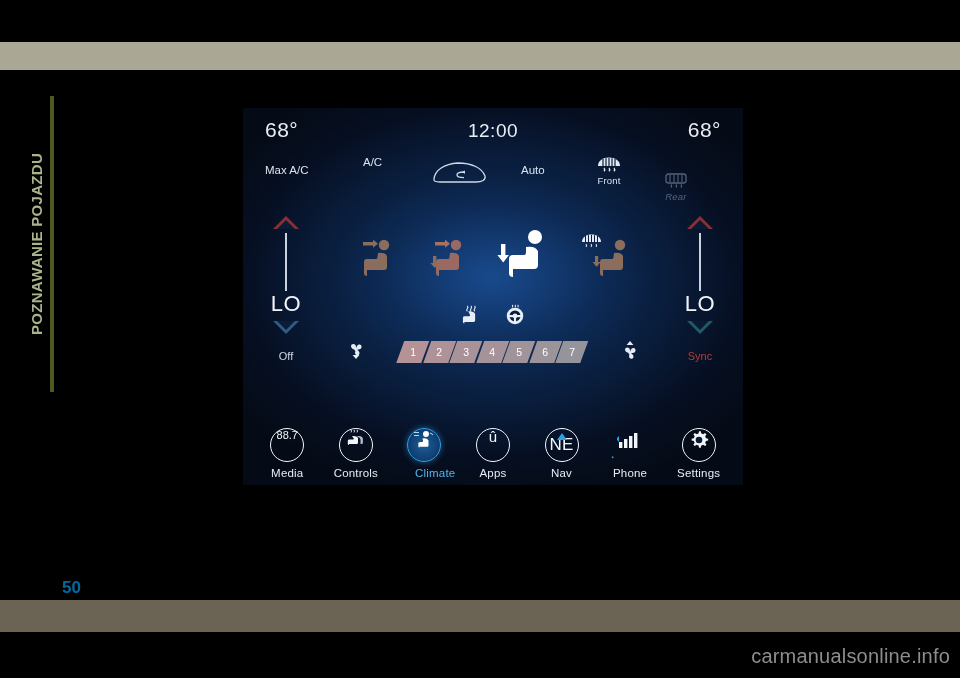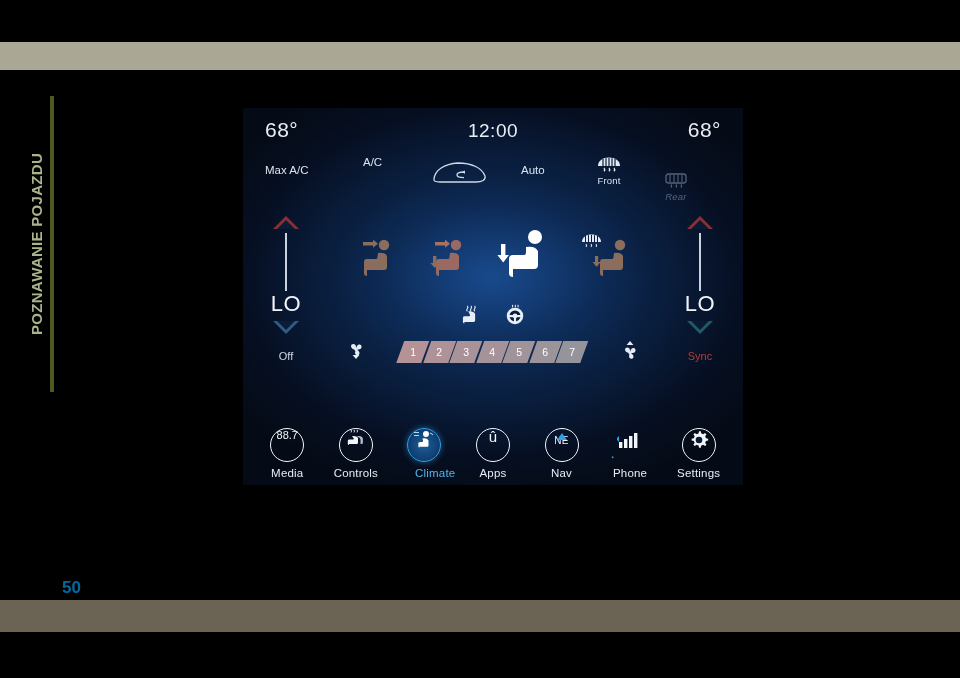--- a/index.html
+++ b/index.html
@@ -303,21 +303,21 @@
     position: absolute;
     top: 4px; left: 50%;
     transform: translateX(-50%);
     width: 0; height: 0;
     border-left: 5px solid transparent;
     border-right: 5px solid transparent;
     border-bottom: 7px solid #2f9fe8;
   }
   .nav-circle .ne-text {
     margin-top: 6px;
-    font-size: 10px;
+    font-size: 17px;
     letter-spacing: 0.3px;
   }
 </style>
 </head>
 <body>
 
 <div class="page">
 
   <div class="band-top"></div>
   <div class="band-bottom"></div>
@@ -628,13 +628,14 @@
           <svg width="22" height="22" viewBox="0 0 24 24">
             <path fill="#f2f6fb" d="M12 2.5 l2 0 l0.5 2.4 a7.6 7.6 0 0 1 2.1 0.9 l2 -1.4 l1.5 1.5 l-1.4 2 a7.6 7.6 0 0 1 0.9 2.1 l2.4 0.5 l0 2 l-2.4 0.5 a7.6 7.6 0 0 1 -0.9 2.1 l1.4 2 l-1.5 1.5 l-2 -1.4 a7.6 7.6 0 0 1 -2.1 0.9 l-0.5 2.4 l-2 0 l-0.5 -2.4 a7.6 7.6 0 0 1 -2.1 -0.9 l-2 1.4 l-1.5 -1.5 l1.4 -2 a7.6 7.6 0 0 1 -0.9 -2.1 l-2.4 -0.5 l0 -2 l2.4 -0.5 a7.6 7.6 0 0 1 0.9 -2.1 l-1.4 -2 l1.5 -1.5 l2 1.4 a7.6 7.6 0 0 1 2.1 -0.9 Z"></path>
             <circle cx="12" cy="12" r="3.6" fill="#0a1c38"></circle>
           </svg>
         </div>
         <div class="nav-label">Settings</div>
       </div>
     </div>
   </div>
 
+  <div class="watermark">carmanualsonline.info</div>
 </div>
 
 </body></html>

